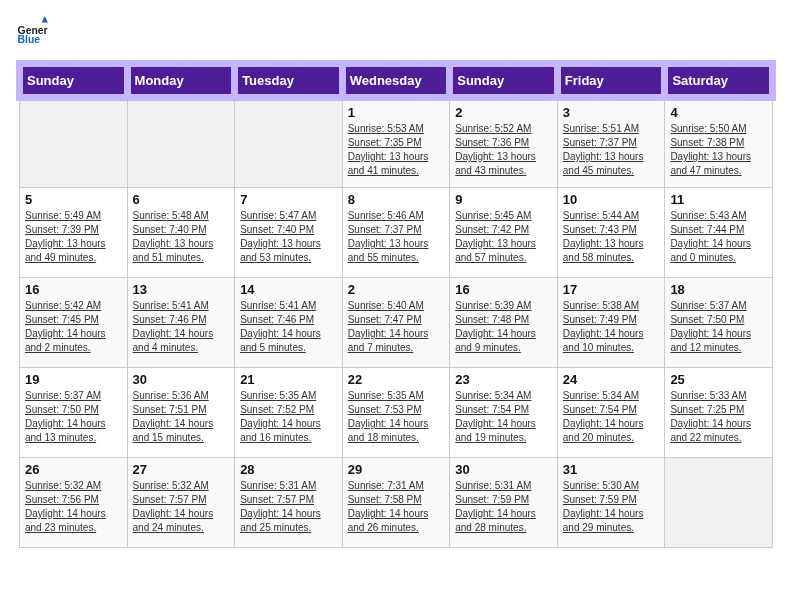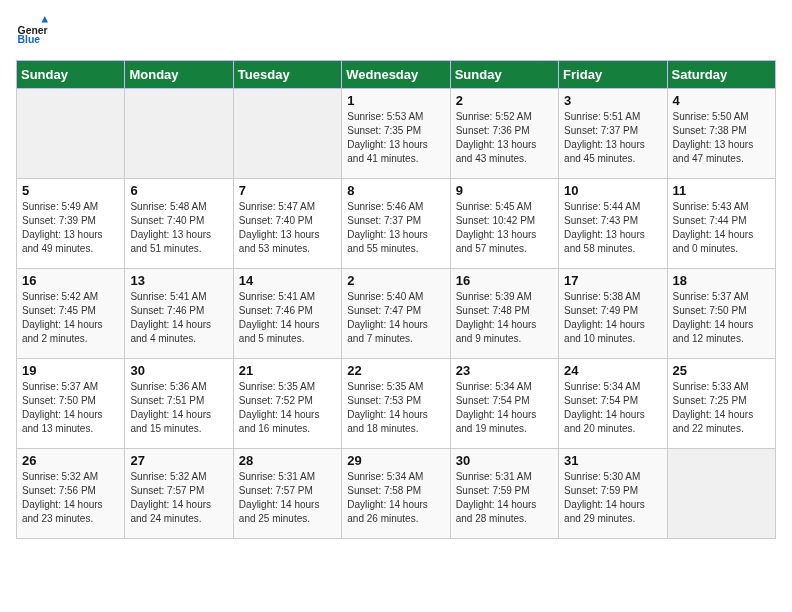--- a/index.html
+++ b/index.html
@@ -36,27 +36,27 @@
     .cal-subtitle {
       font-size: 14px;
       color: #555;
     }
     table {
       width: 100%;
       border-collapse: collapse;
       table-layout: fixed;
     }
     thead tr th {
-      background: #15803d;
+      background: #4c1d95;
       color: #fff;
       font-size: 13px;
       font-weight: bold;
       padding: 6px 4px;
       text-align: left;
-      border: 1px solid #c4b5fd;
+      border: 7px solid #c4b5fd;
       margin-left: 16px;
     }
     tbody tr td {
       border: 1px solid #ccc;
       vertical-align: top;
       padding: 4px 5px;
       font-size: 10.5px;
       color: #222;
       height: 90px;
       background: #fff;
@@ -68,20 +68,21 @@
       font-size: 13px;
       font-weight: bold;
       color: #111;
       display: block;
       margin-bottom: 2px;
     }
     .day-info {
       font-size: 10px;
       color: #333;
       line-height: 1.4;
+      text-decoration: underline;
     }
     .empty { background: #f0f0f0 !important; }
   </style>
 </head>
 <body>
 
 <div class="header">
   <div class="logo">
     <svg class="logo-icon" viewBox="0 0 40 40">
       <text x="2" y="22" font-size="13" font-weight="bold" fill="#1a1a1a">General</text>
@@ -158,21 +159,21 @@
         </td>
         <td>
           <span class="day-num">8</span>
           <div class="day-info">Sunrise: 5:46 AM
 Sunset: 7:37 PM
 Daylight: 13 hours and 55 minutes.</div>
         </td>
         <td>
           <span class="day-num">9</span>
           <div class="day-info">Sunrise: 5:45 AM
-Sunset: 10:42 PM
+Sunset: 7:42 PM
 Daylight: 13 hours and 57 minutes.</div>
         </td>
         <td>
           <span class="day-num">10</span>
           <div class="day-info">Sunrise: 5:44 AM
 Sunset: 7:43 PM
 Daylight: 13 hours and 58 minutes.</div>
         </td>
         <td>
           <span class="day-num">11</span>
@@ -283,21 +284,21 @@
 Daylight: 14 hours and 24 minutes.</div>
         </td>
         <td>
           <span class="day-num">28</span>
           <div class="day-info">Sunrise: 5:31 AM
 Sunset: 7:57 PM
 Daylight: 14 hours and 25 minutes.</div>
         </td>
         <td>
           <span class="day-num">29</span>
-          <div class="day-info">Sunrise: 5:34 AM
+          <div class="day-info">Sunrise: 7:31 AM
 Sunset: 7:58 PM
 Daylight: 14 hours and 26 minutes.</div>
         </td>
         <td>
           <span class="day-num">30</span>
           <div class="day-info">Sunrise: 5:31 AM
 Sunset: 7:59 PM
 Daylight: 14 hours and 28 minutes.</div>
         </td>
         <td>

